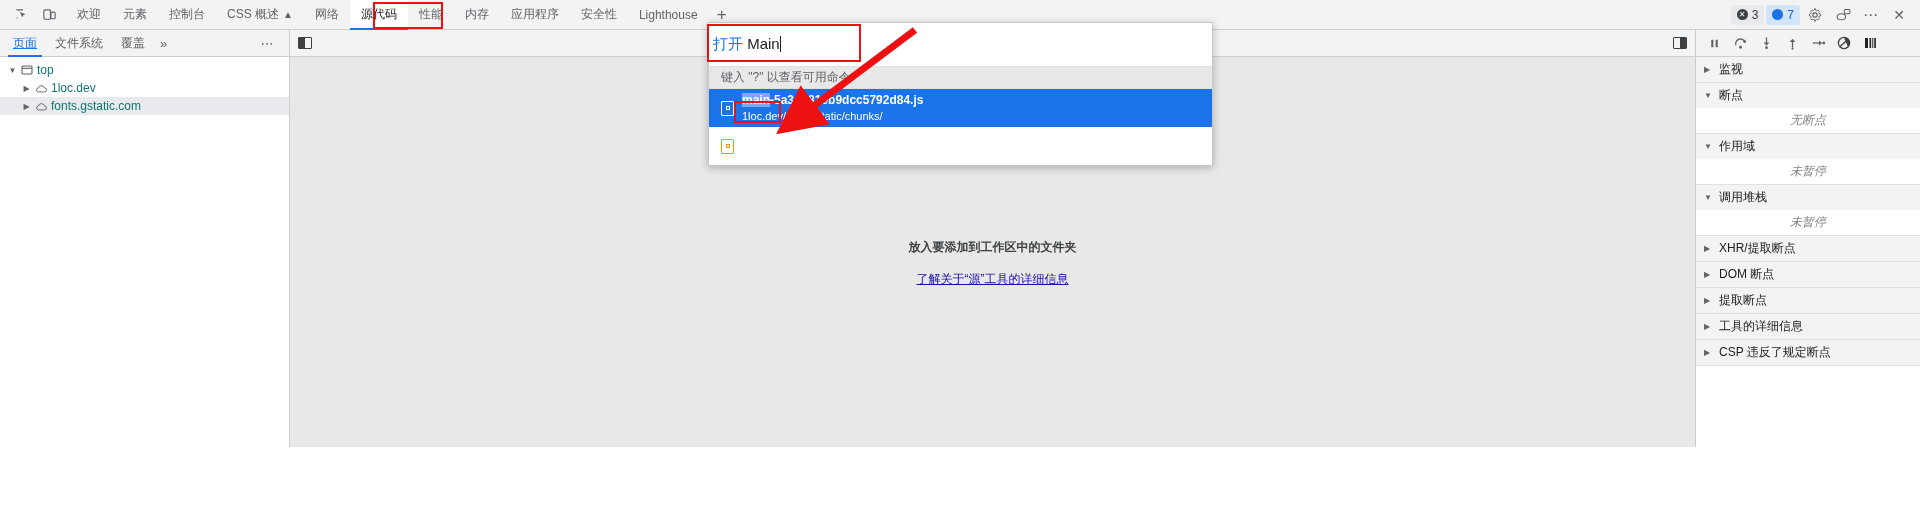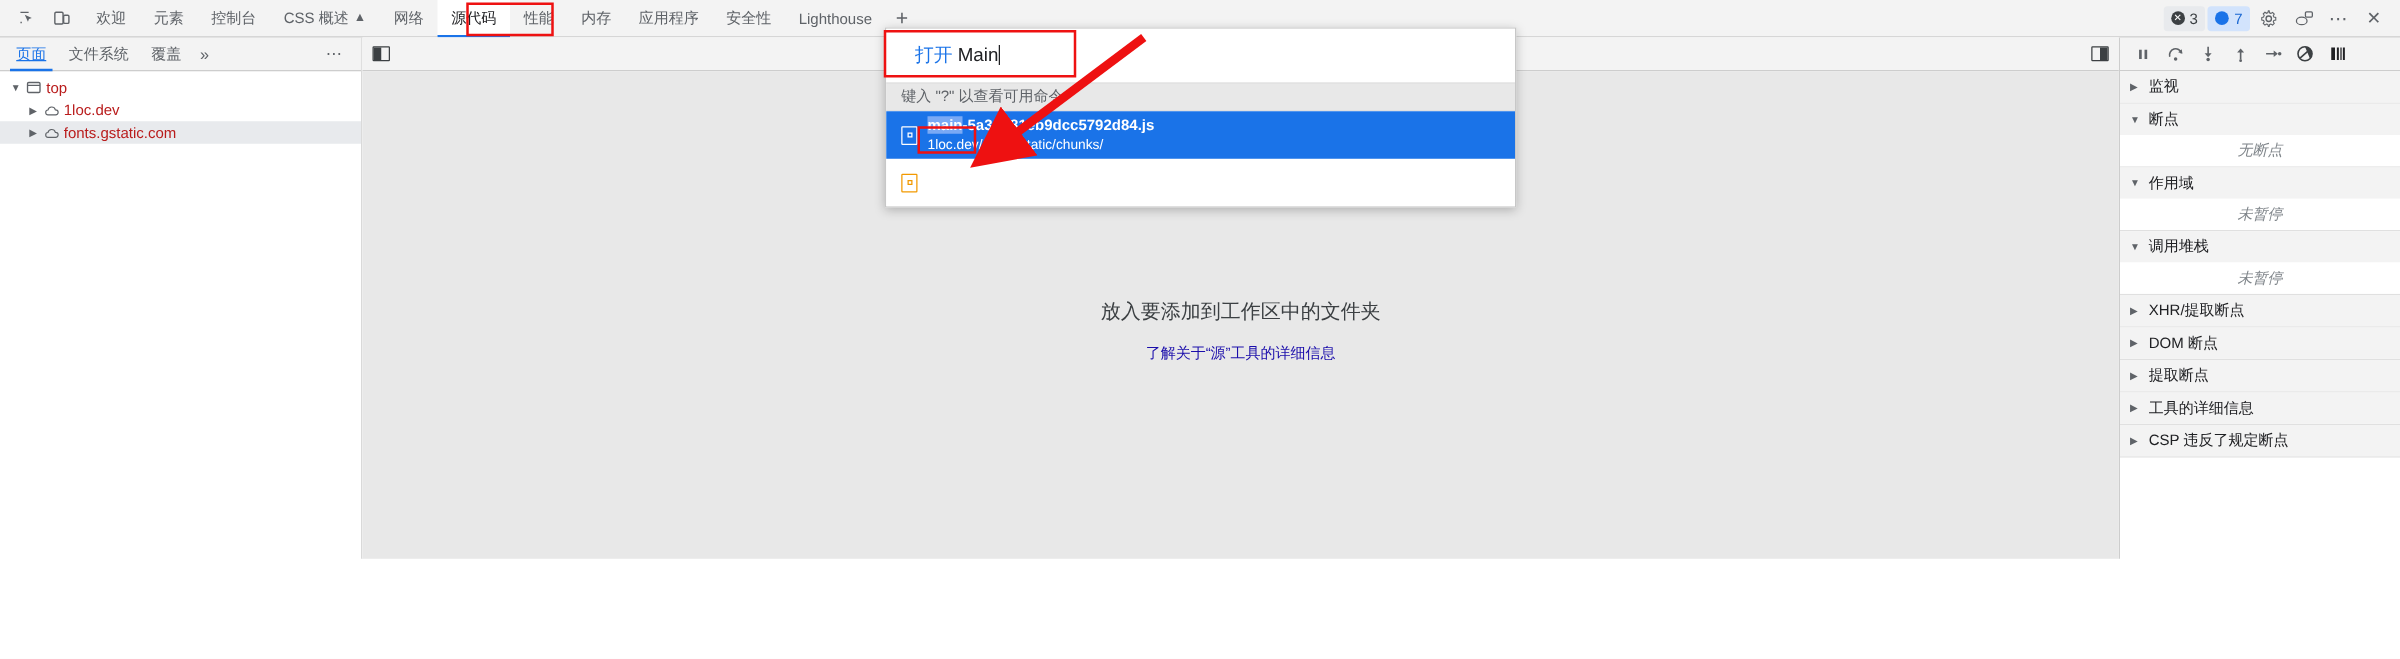--- a/index.html
+++ b/index.html
@@ -82,41 +82,41 @@
   .chev-more { padding:0 6px; color:#5f6368; font-size:13px; cursor:pointer; display:flex;align-items:center;height:27px;}
   .nav-tool-right { margin-left:auto; display:flex; align-items:center; padding-right:6px; }
   .dots-btn { padding:0 8px; color:#5f6368; letter-spacing:1.5px; font-size:13px; cursor:pointer; }
   .tree { flex:1; overflow:hidden; padding-top: 4px; font-size:12px; }
   .tree-row {
     display:flex; align-items:center; height:18px; padding-left:6px; cursor:pointer; white-space:nowrap;
   }
   .tree-row.selected { background:#e8eaed; }
   .tw { width:13px; display:flex; align-items:center; justify-content:center; color:#5f6368; font-size:8px; }
   .tree-ico { width:16px; display:flex; align-items:center; justify-content:center; margin-right:2px; }
-  .tree-label { color:#b91c1c; }
+  .tree-label { color:#0f766e; }
 
   
   .editor-pane { flex:1; display:flex; flex-direction:column; min-width:0; background:#fff; border-right:1px solid #cdcdcd; position:relative;}
   .editor-toolbar {
     height:27px;min-height:27px; background:#f3f3f3; border-bottom:1px solid #cdcdcd;
     display:flex; align-items:center; padding-left:8px;
   }
   .editor-toolbar-right { margin-left:auto; padding-right:8px; display:flex; align-items:center;}
   .sq-btn {
     width:14px;height:12px;border:1.5px solid #3c4043;border-radius:1px;
     display:flex;align-items:center;justify-content:flex-start; cursor:pointer;
   }
   .sq-btn i { display:block; width:6px; height:100%; background:#3c4043; }
   .sq-btn.rev { justify-content:flex-end; }
   .editor-empty {
     flex:1; background:#e8e8e8; display:flex; flex-direction:column;
     align-items:center; justify-content:flex-start; padding-top:182px;
   }
-  .empty-line { font-size:16px; color:#3c4043; margin-bottom:14px;}
-  .empty-link { font-size:12px; color:#1a0dab; cursor:pointer;}
+  .empty-line { font-size:12px; color:#3c4043; font-weight:bold;}
+  .empty-link { font-size:12px; color:#1a0dab; text-decoration:underline; cursor:pointer;margin-top:15px;}
 
   
   .debugger { width: 224px; min-width:224px; display:flex; flex-direction:column; background:#fff; }
   .dbg-toolbar {
     height:27px;min-height:27px; background:#f3f3f3; border-bottom:1px solid #cdcdcd;
     display:flex; align-items:center; gap:2px; padding-left:6px; overflow:hidden;
   }
   .dbg-ico { width:24px;height:22px; display:flex;align-items:center;justify-content:center; cursor:pointer; border-radius:2px;}
   .acc { border-bottom:1px solid #e0e0e0; }
   .acc-head {
@@ -129,21 +129,21 @@
     font-size:12px; color:#80868b; font-style:italic;
   }
 
   
   .cmd-menu {
     position:absolute; left:708px; top:22px; width:505px;
     background:#fff; border:1px solid #c7c7c7;
     box-shadow: 0 2px 8px rgba(0,0,0,.25);
     z-index: 40;
   }
-  .cmd-input-wrap { height:43px; display:flex; align-items:center; padding:0 23px; background:#fff; }
+  .cmd-input-wrap { height:43px; display:flex; align-items:center; padding:0 4px; background:#fff; }
   .cmd-input-text { font-size:15px; }
   .cmd-prefix { color:#1a73e8; }
   .cmd-query { color:#202124; }
   .cmd-caret { display:inline-block; width:1px; height:16px; background:#202124; vertical-align:-3px; }
   .cmd-hint {
     height:23px; background:#e8e8e8; border-top:1px solid #e0e0e0; border-bottom:1px solid #e0e0e0;
     display:flex; align-items:center; padding-left:12px; font-size:12px; color:#5f6368;
   }
   .cmd-list { background:#fff; }
   .cmd-item { display:flex; align-items:center; gap:8px; height:38px; padding:0 12px; cursor:pointer; }

